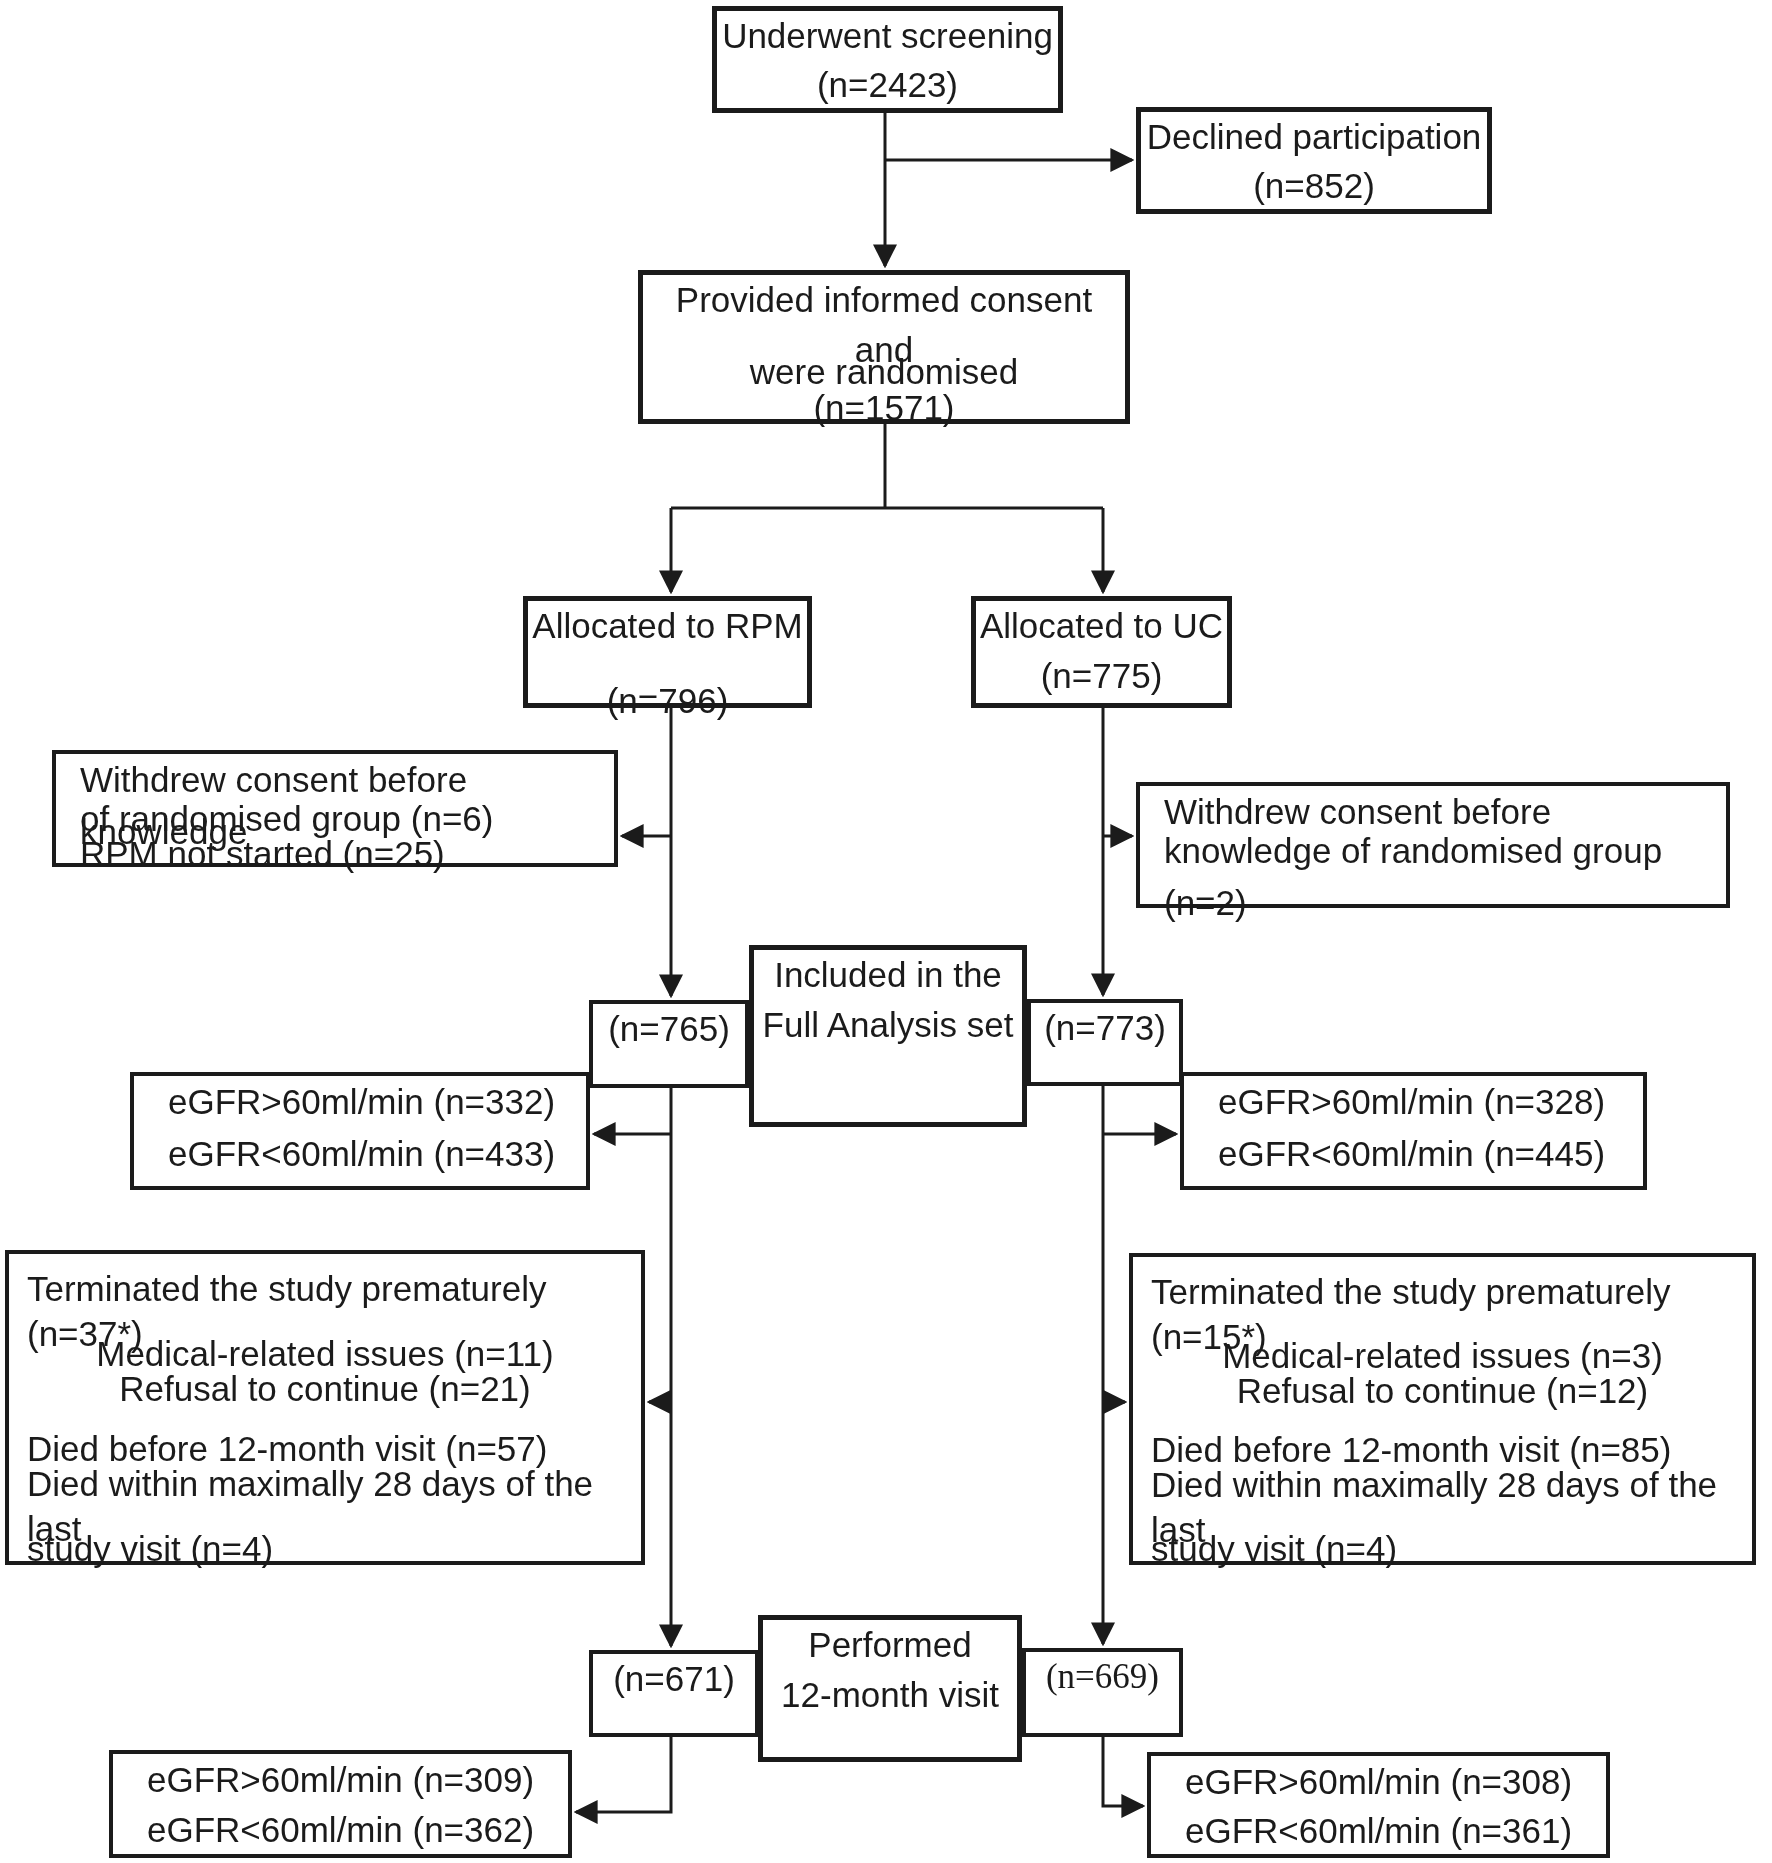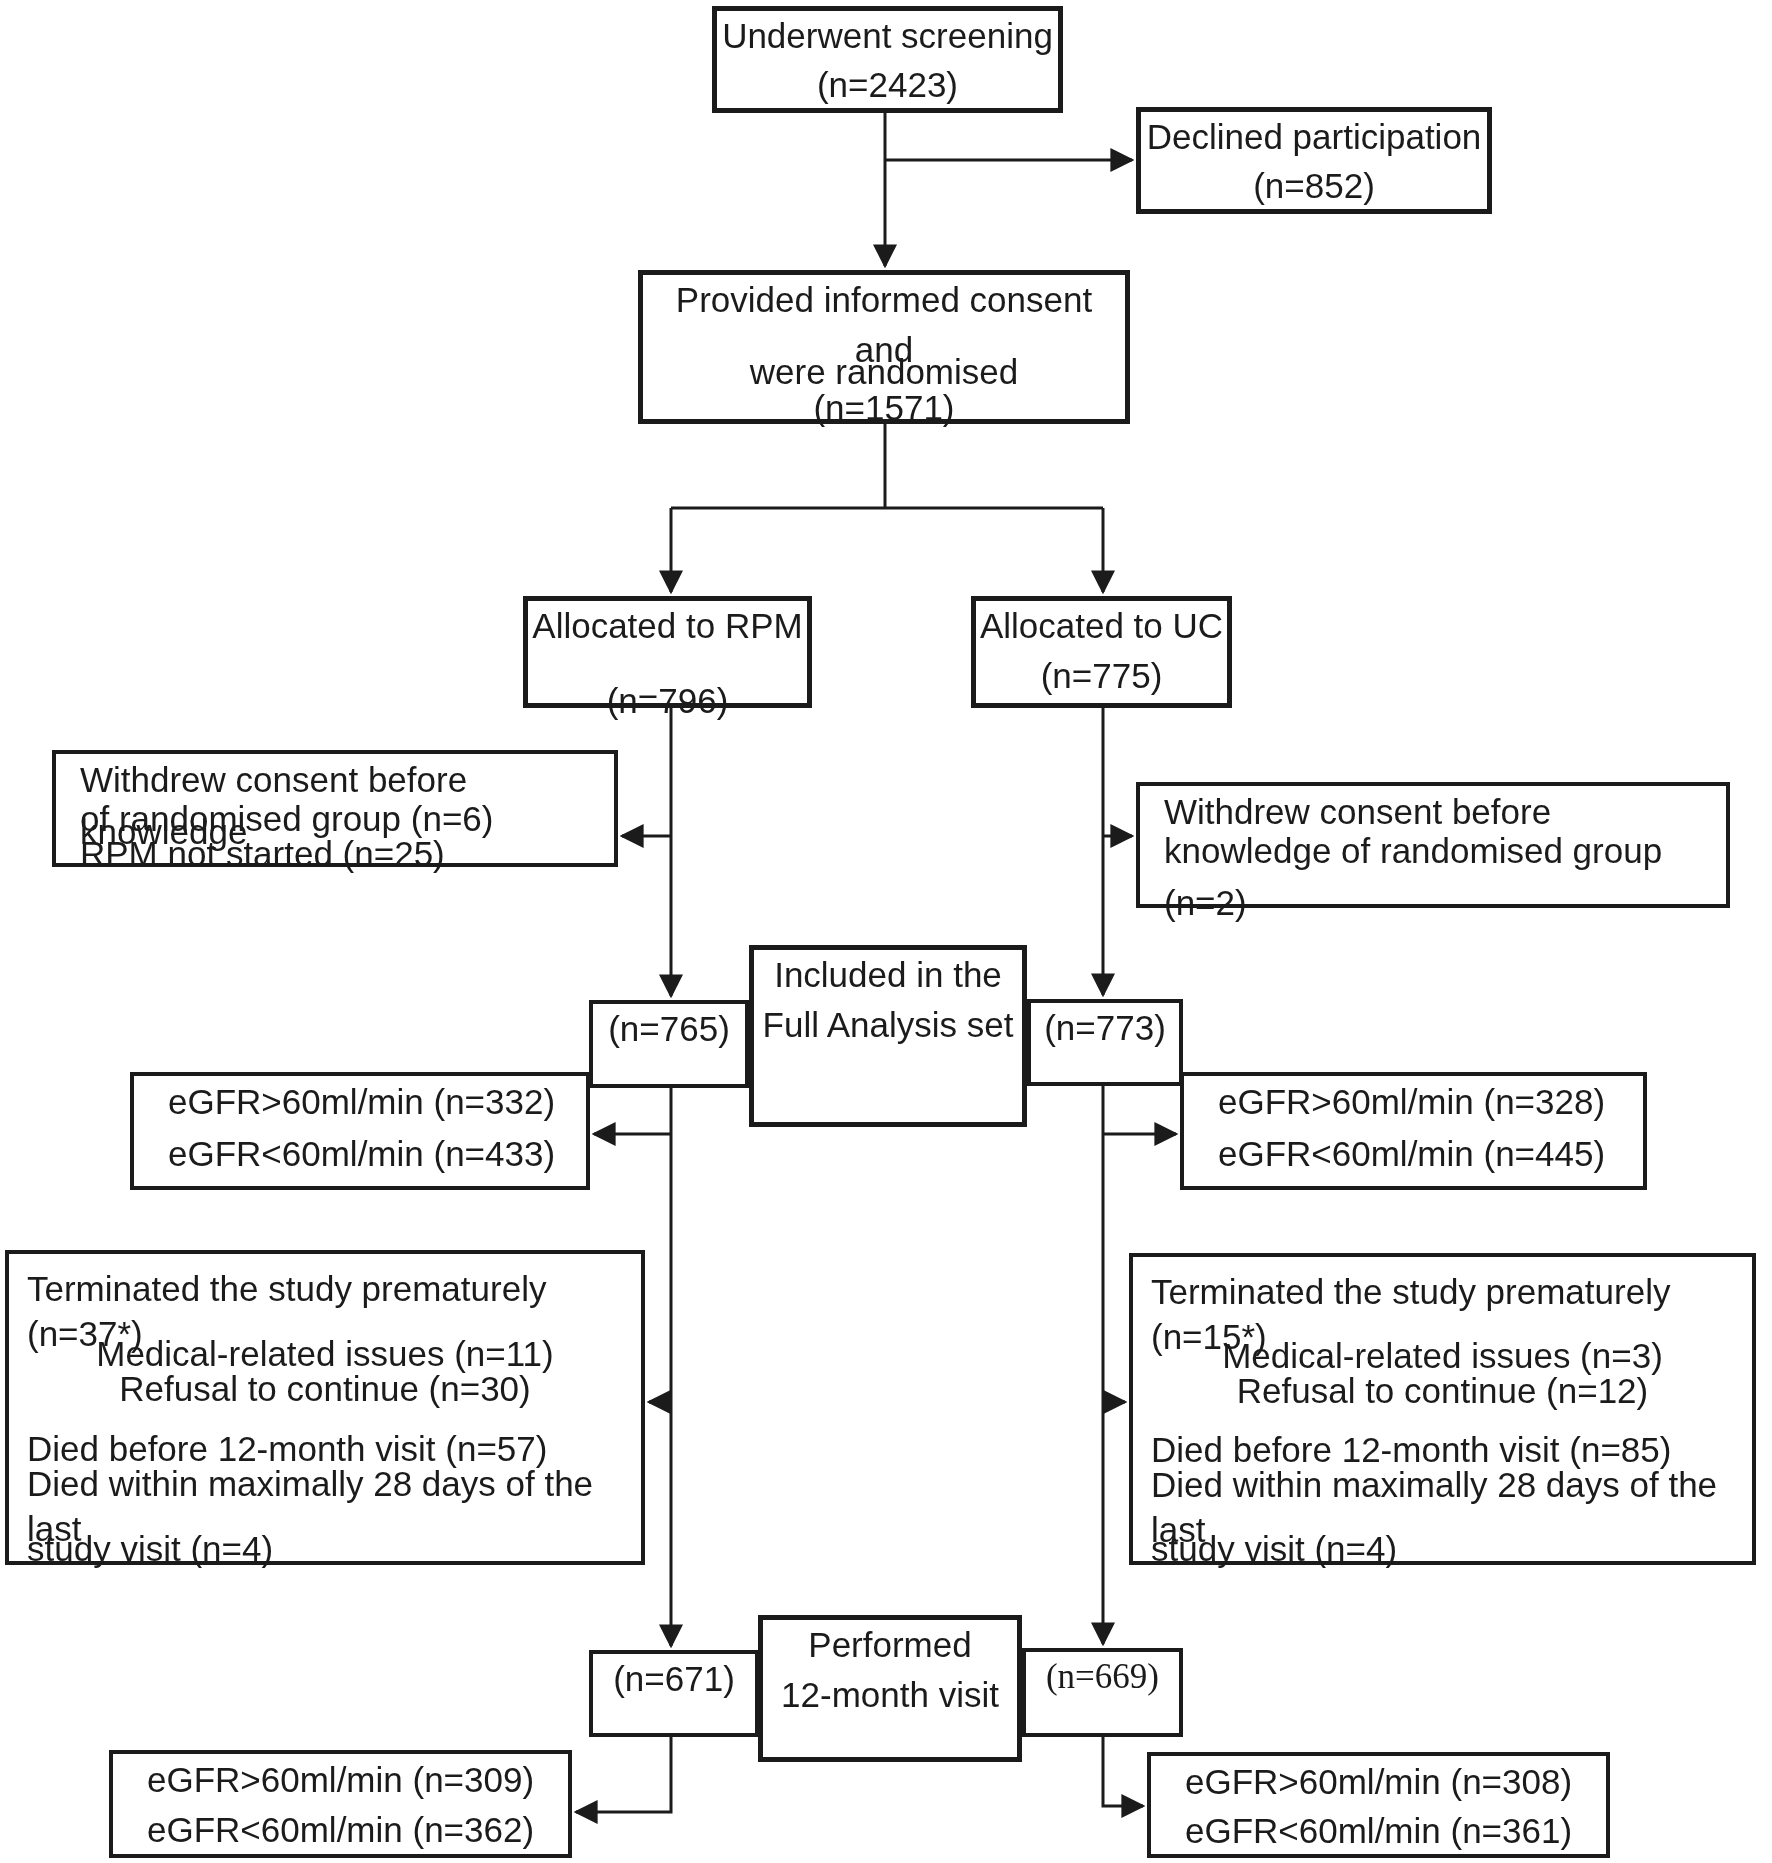--- a/index.html
+++ b/index.html
@@ -126,21 +126,21 @@
   </div>
 
   <div class="box left-align" style="left:1180px;top:1072px;width:467px;height:118px;">
     <div class="line egfr">eGFR&gt;60ml/min (n=328)</div>
     <div class="line egfr">eGFR&lt;60ml/min (n=445)</div>
   </div>
 
   <div class="box term" style="left:5px;top:1250px;width:640px;height:315px;">
     <div class="line l-left">Terminated the study prematurely (n=37*)</div>
     <div class="line l-center">Medical-related issues (n=11)</div>
-    <div class="line l-center">Refusal to continue (n=30)</div>
+    <div class="line l-center">Refusal to continue (n=21)</div>
     <div class="blank"></div>
     <div class="line l-left">Died before 12-month visit (n=57)</div>
     <div class="line l-left">Died within maximally 28 days of the last</div>
     <div class="line l-left">study visit (n=4)</div>
   </div>
 
   <div class="box term" style="left:1129px;top:1253px;width:627px;height:312px;">
     <div class="line l-left">Terminated the study prematurely (n=15*)</div>
     <div class="line l-center">Medical-related issues (n=3)</div>
     <div class="line l-center">Refusal to continue (n=12)</div>

